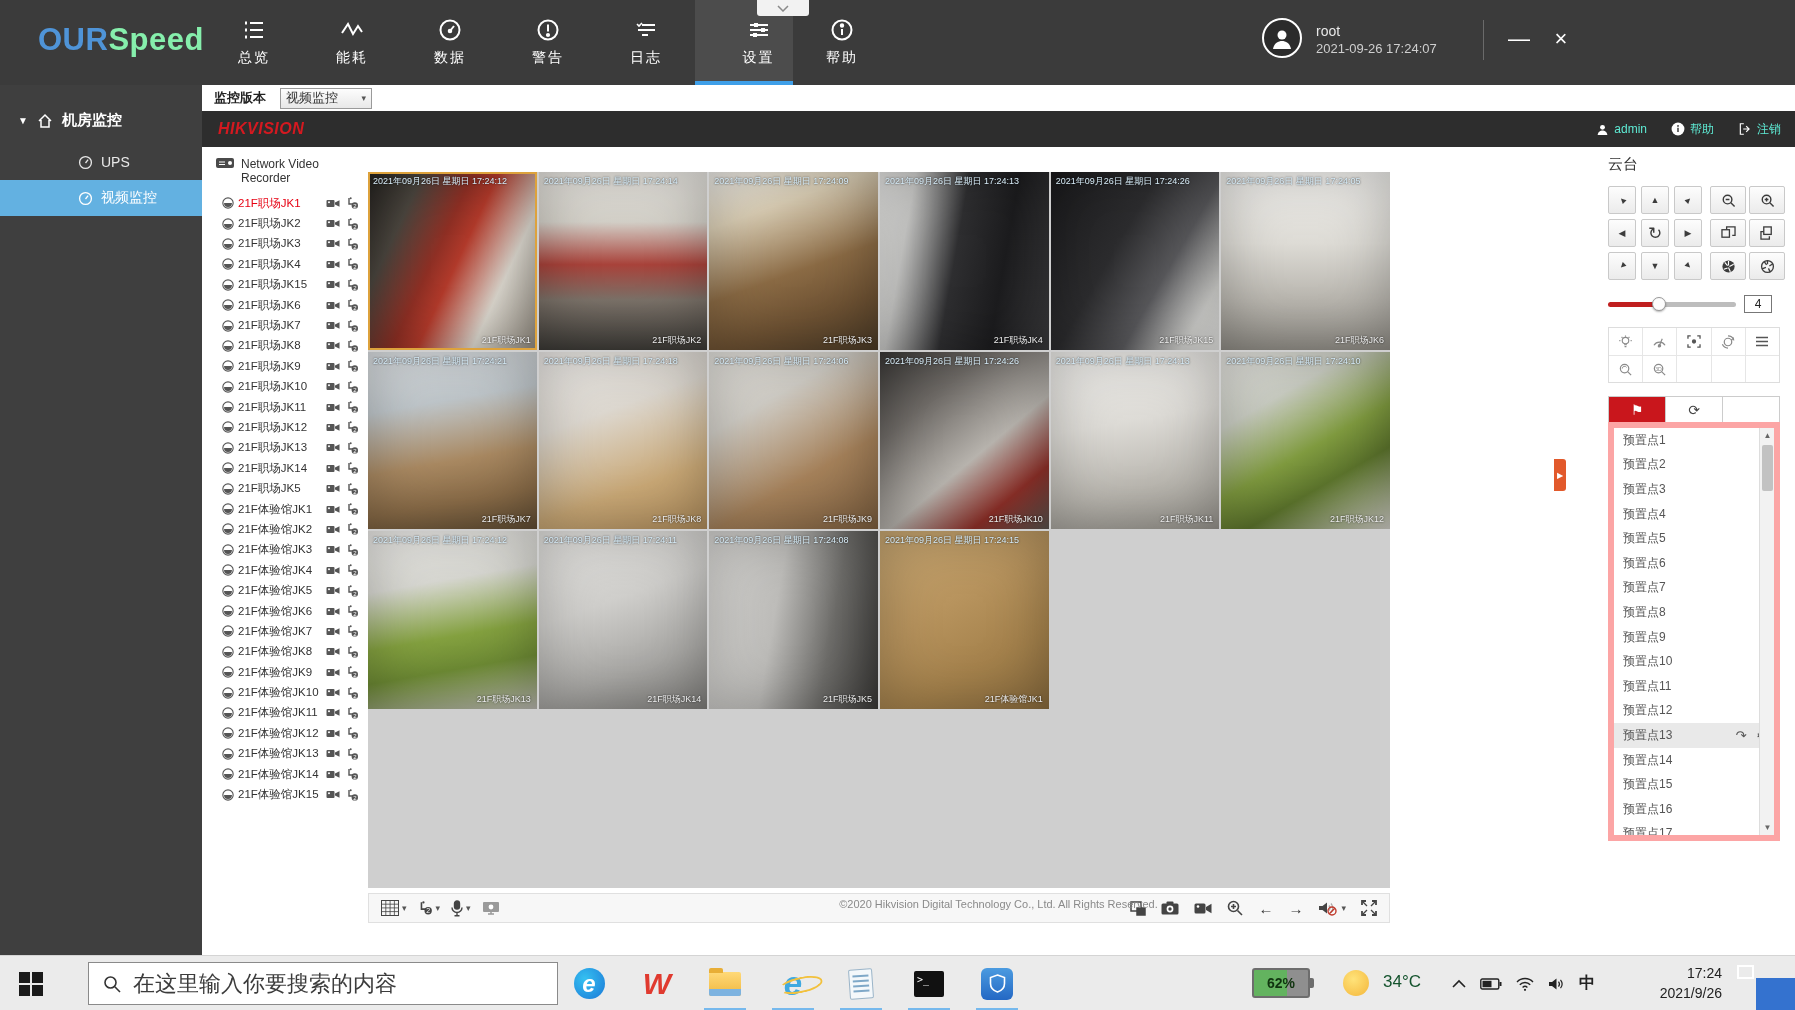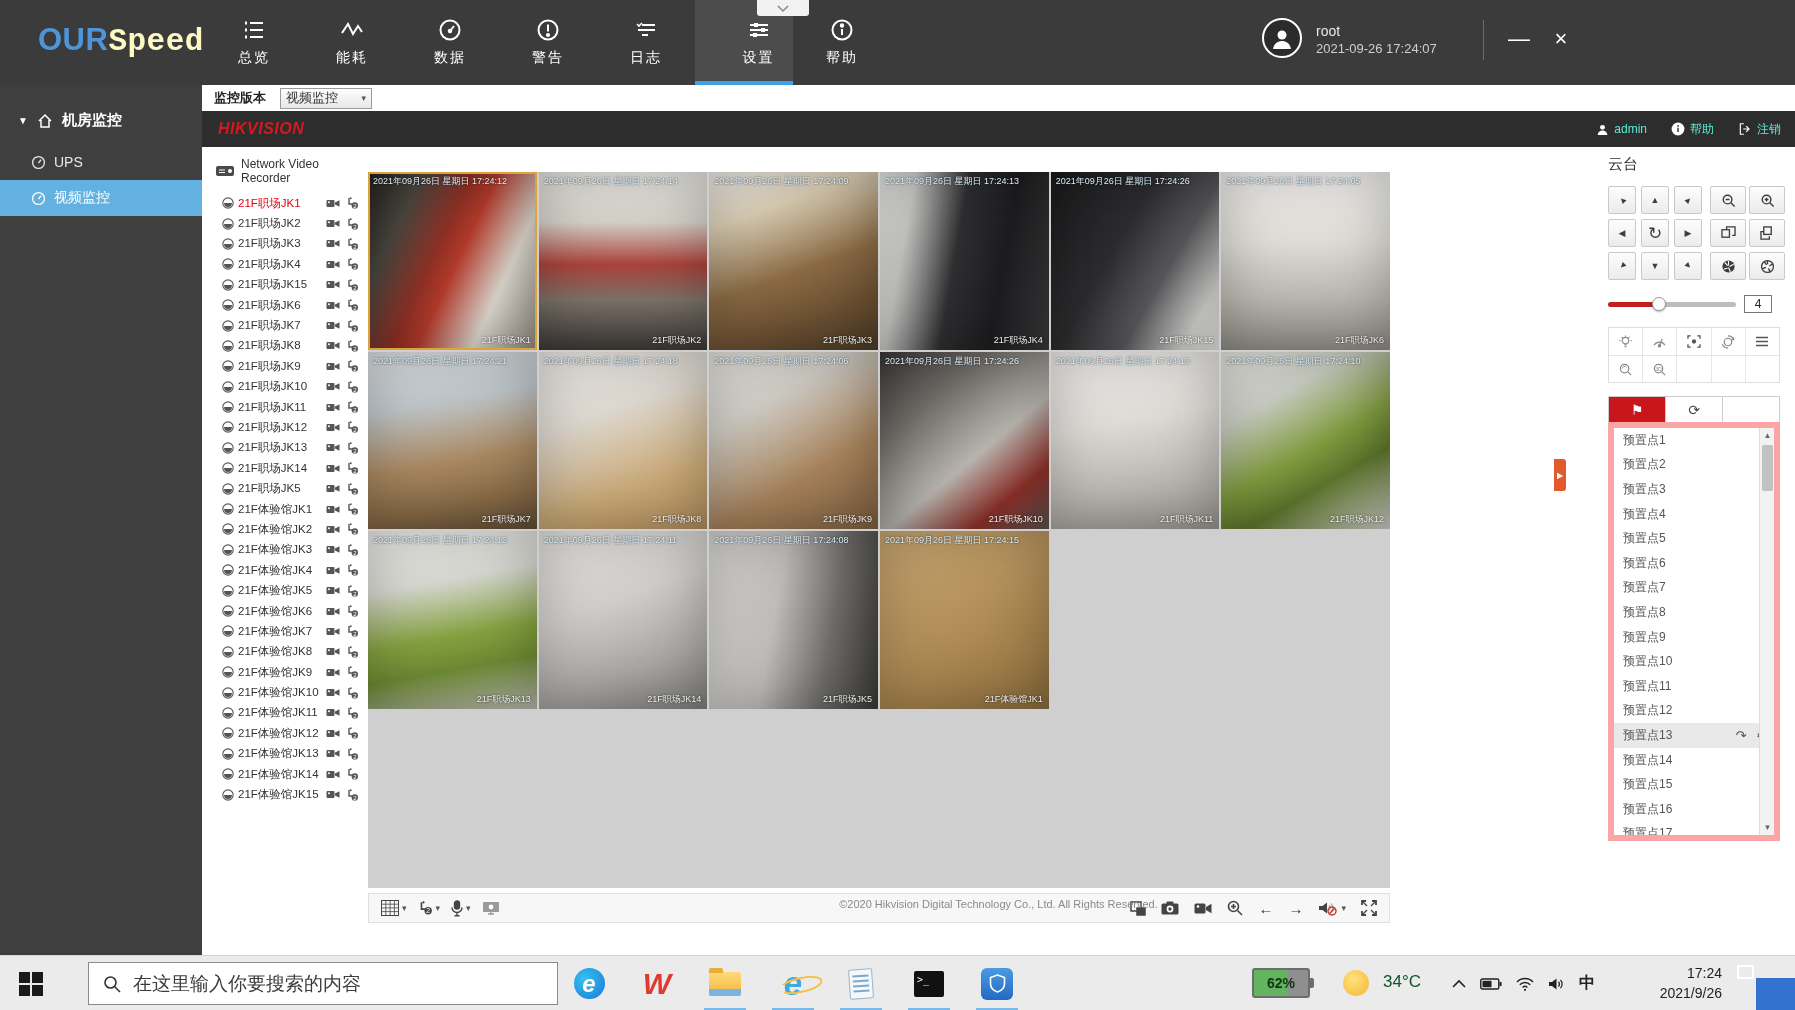--- a/index.html
+++ b/index.html
@@ -3,41 +3,41 @@
 <meta charset="utf-8">
 <style>
   * { margin:0; padding:0; box-sizing:border-box; }
   html,body { width:1795px; height:1010px; overflow:hidden; }
   body { font-family:"Liberation Sans","DejaVu Sans",sans-serif; background:#fff; position:relative; }
   .abs { position:absolute; }
 
   
   .topbar { position:absolute; left:0; top:0; width:1795px; height:85px; background:#3b3b3b; z-index:30; }
   .logo { position:absolute; left:38px; top:22px; font-size:31px; font-weight:bold; letter-spacing:.5px; }
-  .logo .p1 { color:#4f94d8; } .logo .p2 { color:#fef9c3;font-family:Liberation Mono, monospace; }
+  .logo .p1 { color:#4f94d8; } .logo .p2 { color:#86efac; }
   .topnav { position:absolute; left:205px; top:0; height:85px; display:flex; }
   .nav-item { width:98px; height:85px; display:flex; flex-direction:column; align-items:center; justify-content:center; gap:7px; color:#fff; cursor:pointer; position:relative; }
   .nav-item .nlabel { font-size:14px; letter-spacing:2px; }
   .nav-item.active { background:#4c4c4c;padding-left:29px; }
   .nav-item.active::after { content:""; position:absolute; left:0; bottom:0; width:100%; height:4px; background:#3f9fe8; }
   .nav-item svg { width:24px; height:24px; }
   .top-handle { position:absolute; left:757px; top:0; width:52px; height:16px; background:#f2f2f2; border-radius:0 0 3px 3px; display:flex; align-items:center; justify-content:center; cursor:pointer; }
   .userbox { position:absolute; left:1262px; top:18px; display:flex; gap:14px; align-items:center; color:#e8e8e8; cursor:pointer; }
   .avatar { width:40px; height:40px; border-radius:50%; border:2px solid #fff; background:#2b2b2b; display:flex; align-items:center; justify-content:center; }
   .u-name { font-size:14px; line-height:20px; }
   .u-date { font-size:13px; color:#cfcfcf; }
   .top-divider { position:absolute; left:1483px; top:20px; width:1px; height:40px; background:#6a6a6a; }
   .winbtn { position:absolute; top:26px; color:#fff; font-size:22px; width:34px; height:28px; text-align:center; cursor:pointer; line-height:26px; }
   .winbtn.min { left:1502px; } .winbtn.close { left:1544px; }
 
   
   .sidebar { position:absolute; left:0; top:85px; width:202px; height:870px; background:#3f3f3f; z-index:20; }
   .side-group { display:flex; align-items:center; gap:9px; color:#fff; font-size:15px; font-weight:bold; padding:26px 0 14px 18px; cursor:pointer; }
   .side-caret { font-size:10px; color:#fff; }
-  .side-item { height:36px; display:flex; align-items:center; gap:8px; color:#e8e8e8; font-size:14px; padding-left:31px; cursor:pointer; }
+  .side-item { height:36px; display:flex; align-items:center; gap:8px; color:#e8e8e8; font-size:14px; padding-left:78px; cursor:pointer; }
   .side-item.active { background:#63b1e1; color:#fff; }
   .side-item svg { width:15px; height:15px; }
 
   
   .content { position:absolute; left:202px; top:85px; width:1593px; height:870px; background:#fff; }
   .version-bar { position:absolute; left:0; top:0; width:100%; height:26px; background:#fff; display:flex; align-items:center; gap:14px; padding-left:12px; }
   .vb-label { font-size:13px; font-weight:bold; color:#222; }
   .vb-select { width:92px; height:21px; border:1px solid #9a9a9a; background:linear-gradient(#fdfdfd,#e8e8e8); display:flex; align-items:center; justify-content:space-between; padding:0 5px; font-size:13px; color:#333; cursor:pointer; }
   .vb-select .car { font-size:9px; color:#555; }
 
@@ -45,21 +45,21 @@
   .hik-header { position:absolute; left:0; top:26px; width:100%; height:36px; background:#2d2d2d; }
   .hik-logo { position:absolute; left:16px; top:9px; font-size:16px; font-weight:bold; font-style:italic; color:#d41920; letter-spacing:.5px; }
   .hik-tabs { position:absolute; left:166px; top:0; height:36px; display:flex; }
   .hik-tab { width:100px; height:36px; display:flex; align-items:center; justify-content:center; color:#fff; font-size:13px; letter-spacing:3px; cursor:pointer; }
   .hik-tab.active { background:#d41920; }
   .hik-links { position:absolute; right:14px; top:0; height:36px; display:flex; align-items:center; gap:24px; color:#5eead4; font-size:12px; }
   .hik-link { display:flex; align-items:center; gap:5px; cursor:pointer; }
 
   
   .cam-panel { position:absolute; left:8px; top:62px; width:158px; height:760px; background:#fff; }
-  .nvr-row { display:flex; align-items:center; gap:7px; font-size:12px; color:#333; padding:10px 0 8px 6px; cursor:pointer; }
+  .nvr-row { display:flex; gap:7px; font-size:12px; color:#333; padding:10px 0 8px 6px; cursor:pointer; }
   .cam-list { }
   .cam-row { height:20.4px; display:flex; align-items:center; gap:4px; padding-left:12px; cursor:pointer; }
   .cam-row svg { flex:0 0 auto; }
   .cam-name { font-size:11.5px; color:#333; width:84px; white-space:nowrap; overflow:hidden; }
   .cam-row.active .cam-name { color:#e60012; }
   .cam-act { display:flex; gap:6px; align-items:center; }
 
   
   .video-area { position:absolute; left:166px; top:87px; width:1022px; height:716px; background:#cfcfcf; }
   .vgrid { width:100%; height:100%; display:grid; grid-template-columns:repeat(6,1fr); grid-template-rows:repeat(4,1fr); gap:2px; }
@@ -127,21 +127,21 @@
   .pscroll .sarr { position:absolute; left:0; width:15px; height:15px; font-size:8px; color:#666; text-align:center; line-height:15px; cursor:pointer; background:#f2f2f2; }
   .pscroll .sarr.up { top:0; } .pscroll .sarr.down { bottom:0; }
   .pscroll .sthumb { position:absolute; left:2px; top:17px; width:11px; height:46px; background:#c2c2c2; border-radius:2px; cursor:pointer; }
 
   
   .taskbar { position:absolute; left:0; top:955px; width:1795px; height:55px; background:#ebebeb; border-top:1px solid #d4d4d4; z-index:40; }
   .startbtn { position:absolute; left:0; top:0; width:62px; height:55px; display:flex; align-items:center; justify-content:center; cursor:pointer; }
   .winlogo { display:grid; grid-template-columns:11px 11px; grid-template-rows:11px 11px; gap:2px; }
   .winlogo div { background:#1a1a1a; }
   .searchbox { position:absolute; left:88px; top:6px; width:470px; height:43px; background:#fff; border:1px solid #8a8a8a; display:flex; align-items:center; gap:12px; padding:0 14px; }
-  .searchbox input { border:none; outline:none; font-size:19px; color:#ef4444; width:380px; font-family:inherit; background:transparent; }
+  .searchbox input { border:none; outline:none; font-size:22px; color:#ef4444; width:380px; font-family:inherit; background:transparent; }
   .searchbox input::placeholder { color:#3c3c3c; }
   .tb-icon { position:absolute; top:0; width:58px; height:55px; display:flex; align-items:center; justify-content:center; cursor:pointer; }
   .tb-icon.open::after { content:""; position:absolute; left:8px; bottom:0; width:42px; height:3px; background:#76b9ed; }
   .ic-edge { width:31px; height:31px; border-radius:50%; background:radial-gradient(circle at 35% 35%,#35c1f1,#1b78d7); color:#fff; font-size:24px; font-weight:bold; display:flex; align-items:center; justify-content:center; font-style:italic; }
   .ic-wps { color:#e03a2f; font-size:30px; font-weight:bold; font-style:italic; }
   .ic-folder { position:relative; width:32px; height:24px; background:linear-gradient(#ffd978,#f0b73f); border-radius:2px; }
   .ic-folder::before { content:""; position:absolute; left:0; top:-4px; width:14px; height:5px; background:#e8ae37; border-radius:2px 2px 0 0; }
   .ic-folder::after { content:""; position:absolute; left:0; bottom:0; width:32px; height:7px; background:#7db3e0; border-radius:0 0 2px 2px; }
   .ic-ie { position:relative; color:#3fa9e0; font-size:33px; font-style:italic; font-weight:bold; line-height:1; }
   .ic-ie::after { content:""; position:absolute; left:-5px; top:10px; width:40px; height:12px; border:2px solid #f2c13d; border-radius:50%; transform:rotate(-12deg); border-left-color:transparent; }

